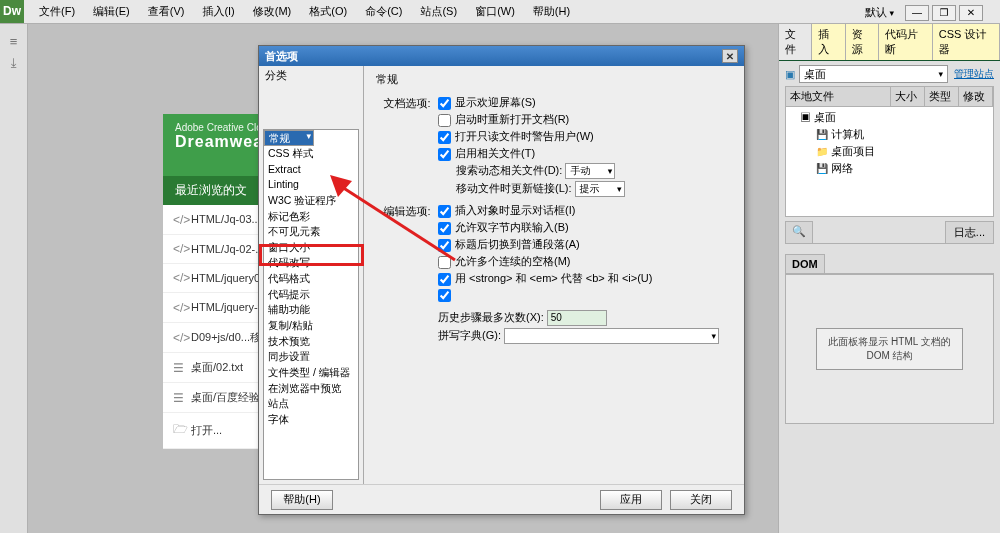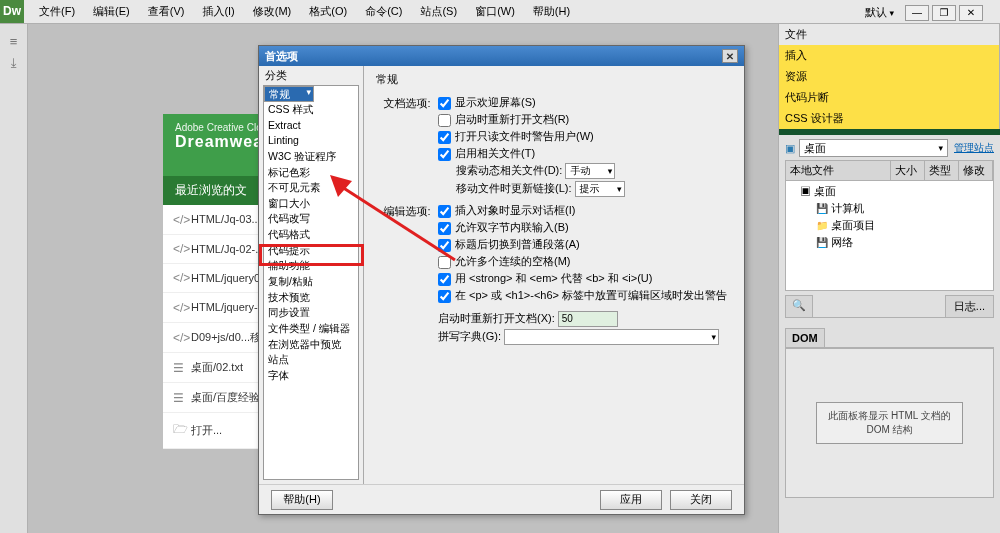--- a/index.html
+++ b/index.html
@@ -26,21 +26,21 @@
 .start-top .cc { font-size:10px; opacity:.9; }
 .start-top .dw { font-size:16px; font-weight:bold; letter-spacing:1px; }
 .start-bar { background:#2a7a33; color:#fff; padding:6px 12px; font-size:12px; }
 .start-list { background:#fff; }
 .fitem { display:flex; align-items:center; padding:7px 10px; border-bottom:1px solid #eee; }
 .fitem .ic { width:18px; color:#888; font-size:12px; }
 .fitem .nm { font-size:11px; color:#333; white-space:nowrap; overflow:hidden; text-overflow:ellipsis; }
 
 
 .rpanel { position:absolute; right:0; top:24px; width:222px; height:509px; background:#e0e0e0; border-left:1px solid #b0b0b0; }
-.tabs { display:flex; background:#fde047; border-bottom:6px solid #14532d; font-size:10px;flex-direction:column; }
+.tabs { display:flex; background:#fef9c3; border-bottom:1px solid #14532d; font-size:10px; }
 .tabs span { padding:3px 6px; border-right:1px solid #b0b0b0; cursor:pointer; }
 .tabs span.act { background:#e8e8e8; }
 .filesec { padding:4px 6px; }
 .fsrow { display:flex; align-items:center; margin-bottom:3px; }
 .fsrow .ic { width:14px; color:#2a7ab0; font-size:11px; }
 .fsel { border:1px solid #999; background:#fff; height:18px; flex:1; padding:0 4px; display:flex; align-items:center; }
 .fsel::after { content:"▾"; margin-left:auto; font-size:9px; }
 .flink { color:#0060b0; text-decoration:underline; margin-left:6px; cursor:pointer; font-size:10px; }
 .fhdr { display:flex; background:#d6d6d6; border:1px solid #b0b0b0; font-size:10px; }
 .fhdr span { padding:2px 4px; border-right:1px solid #b0b0b0; }
@@ -64,21 +64,21 @@
 .domhdr span { padding:3px 6px; border:1px solid #b0b0b0; border-bottom:none; }
 .domhdr span:first-child { background:#d6d6d6; font-weight:bold; }
 .dombody { background:#e8e8e8; border:1px solid #b0b0b0; height:150px; display:flex; align-items:center; justify-content:center; padding:0 30px; }
 .dombox { border:1px solid #999; padding:6px 10px; background:#efefef; font-size:10px; text-align:center; color:#444; }
 
 
 .dlg { position:absolute; left:258px; top:45px; width:487px; height:470px; background:#eee; border:1px solid #666; box-shadow:2px 2px 6px rgba(0,0,0,.3); }
 .dlg-title { background:linear-gradient(#4a8ad0,#2a6ab0); color:#fff; height:20px; display:flex; align-items:center; padding:0 6px; font-size:11px; font-weight:bold; }
 .dlg-title .x { margin-left:auto; width:16px; height:14px; background:#ddd; color:#333; border:1px solid #888; display:flex; align-items:center; justify-content:center; font-size:10px; cursor:pointer; }
 .dlg-body { display:flex; height:418px; }
-.dlg-cat { width:105px; border-right:1px solid #aaa; display:flex; flex-direction:column; }
+.dlg-cat { width:105px; border-right:1px solid #aaa; display:flex; flex-direction:column;gap:44px; }
 .dlg-cat-h { padding:2px 6px; font-size:11px; }
 .dlg-cat-list { background:#fff; border:1px solid #999; margin:0 4px 4px 4px; flex:1; overflow:hidden; }
 .dlg-cat-list div { padding:1px 4px; font-size:10.5px; white-space:nowrap; cursor:pointer; line-height:1.3; }
 .dlg-cat-list div.sel { background:#2a6ab0; color:#fff; }
 .dlg-main { flex:1; padding:6px 12px; position:relative; }
 .dlg-main-h { font-size:11px; margin-bottom:8px; }
 .grp { display:flex; margin-bottom:4px; }
 .glbl { width:62px; text-align:center; font-size:11px; padding-top:1px; }
 .gbody { flex:1; }
 .gbody label { display:block; font-size:11px; margin-bottom:2px; }
@@ -240,23 +240,23 @@
       </div>
 
       <div class="grp">
         <div class="glbl">编辑选项:</div>
         <div class="gbody">
           <label><input type="checkbox" checked="" style=""><span>插入对象时显示对话框(I)</span></label>
           <label><input type="checkbox" checked="" style=""><span>允许双字节内联输入(B)</span></label>
           <label><input type="checkbox" checked="" style=""><span>标题后切换到普通段落(A)</span></label>
           <label><input type="checkbox" style=""><span>允许多个连续的空格(M)</span></label>
           <label><input type="checkbox" checked="" style=""><span>用 &lt;strong&gt; 和 &lt;em&gt; 代替 &lt;b&gt; 和 &lt;i&gt;(U)</span></label>
-          <label><input type="checkbox" checked="" style=""><span>在 &lt;p&gt; 或 &lt;h1&gt;-&lt;h6&gt; 标签中放置可编辑区域时发出警告</span></label>
+          <label><input type="checkbox" checked="" style=""></label>
           <div style="height:6px"></div>
-          <label><span>启动时重新打开文档(X):</span> <span class="num">50</span></label>
+          <label><span>历史步骤最多次数(X):</span> <span class="num">50</span></label>
           <label><span>拼写字典(G):</span> <span class="sel longsel"></span></label>
         </div>
       </div>
     </div>
   </div>
   <div class="dlg-btns">
     <button class="dbtn">帮助(H)</button>
     <div style="flex:1"></div>
     <button class="dbtn gap">应用</button>
     <button class="dbtn">关闭</button>

